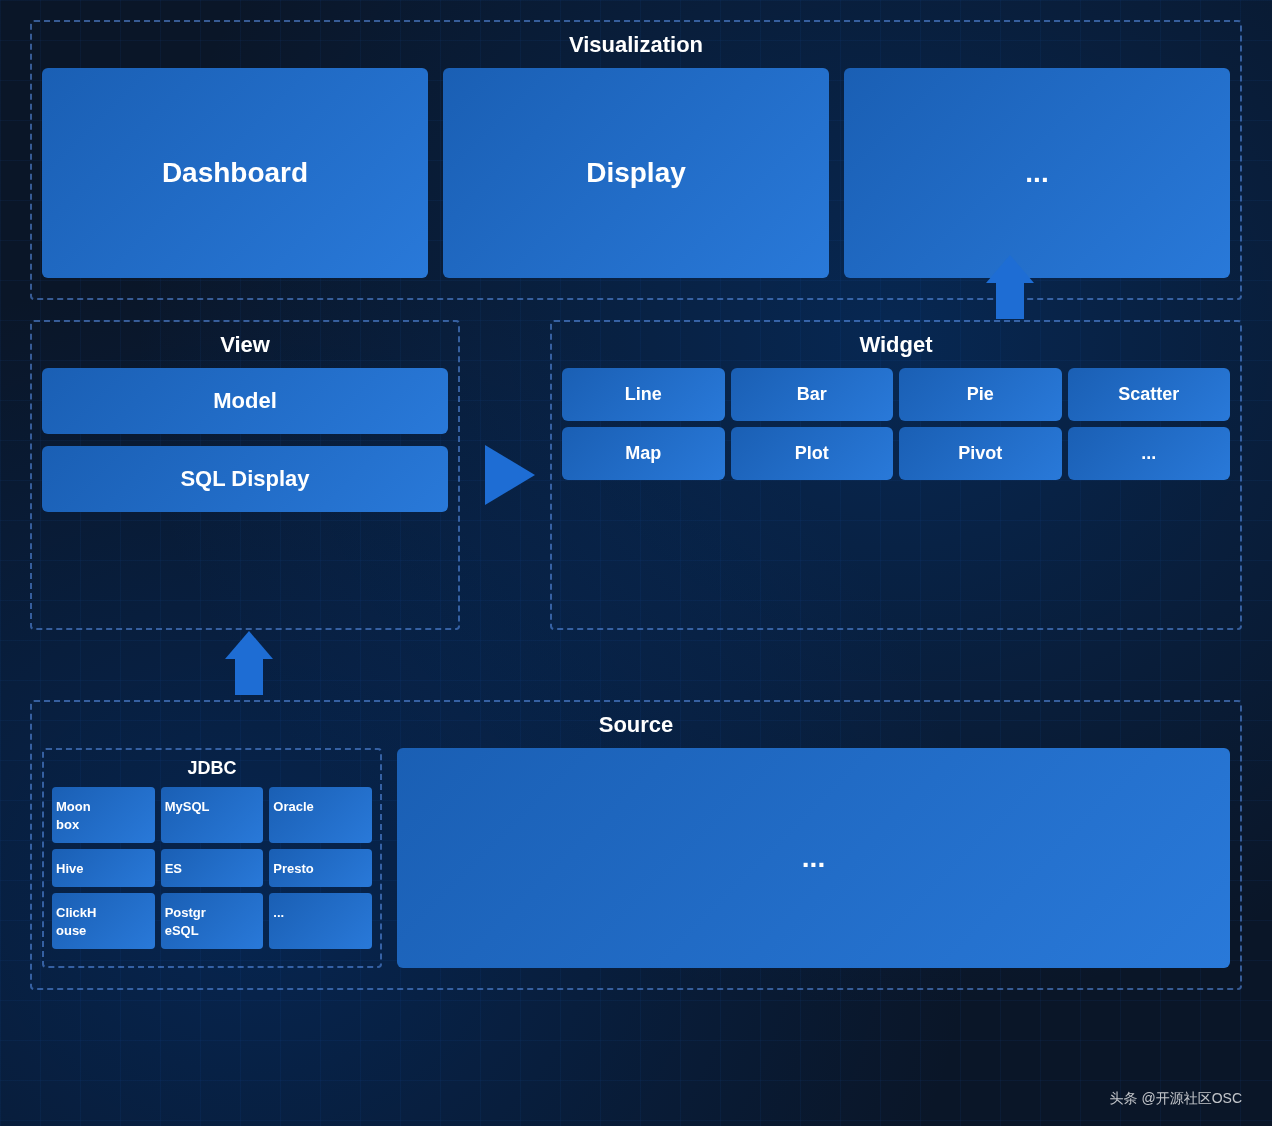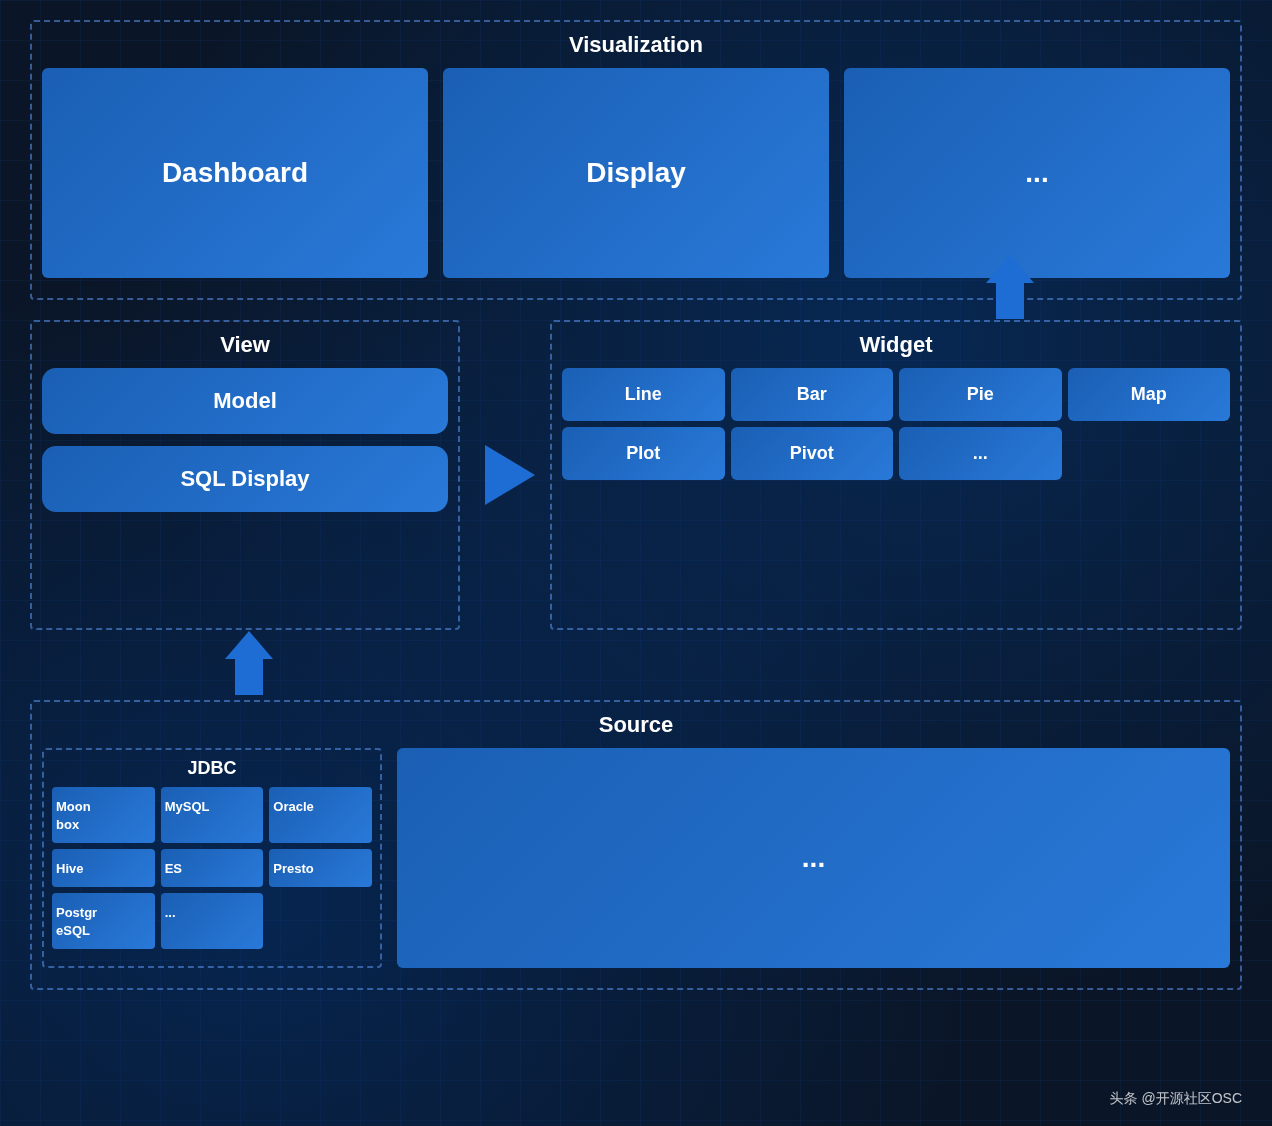--- a/index.html
+++ b/index.html
@@ -89,21 +89,21 @@
 
     .view-cards {
       display: flex;
       flex-direction: column;
       gap: 12px;
       margin-top: 10px;
     }
 
     .view-card {
       background: linear-gradient(135deg, #1a5fb4, #2979d9);
-      border-radius: 14px;
+      border-radius: 6px;
       padding: 20px;
       text-align: center;
     }
 
     .view-card-text {
       color: #ffffff;
       font-size: 22px;
       font-weight: bold;
     }
 
@@ -331,20 +331,23 @@
           <div class="widget-card">
             <span class="widget-card-text">Line</span>
           </div>
           <div class="widget-card">
             <span class="widget-card-text">Bar</span>
           </div>
           <div class="widget-card">
             <span class="widget-card-text">Pie</span>
           </div>
           <div class="widget-card">
+            <span class="widget-card-text">Scatter</span>
+          </div>
+          <div class="widget-card">
             <span class="widget-card-text">Map</span>
           </div>
           <div class="widget-card">
             <span class="widget-card-text">Plot</span>
           </div>
           <div class="widget-card">
             <span class="widget-card-text">Pivot</span>
           </div>
           <div class="widget-card">
             <span class="widget-card-text">...</span>
@@ -380,20 +383,23 @@
           <div class="jdbc-cell">
             <span class="jdbc-cell-text">Hive</span>
           </div>
           <div class="jdbc-cell">
             <span class="jdbc-cell-text">ES</span>
           </div>
           <div class="jdbc-cell">
             <span class="jdbc-cell-text">Presto</span>
           </div>
           <div class="jdbc-cell">
+            <span class="jdbc-cell-text">ClickH<br>ouse</span>
+          </div>
+          <div class="jdbc-cell">
             <span class="jdbc-cell-text">Postgr<br>eSQL</span>
           </div>
           <div class="jdbc-cell">
             <span class="jdbc-cell-text">...</span>
           </div>
         </div>
       </div>
 
 
       <div class="ellipsis-card">

